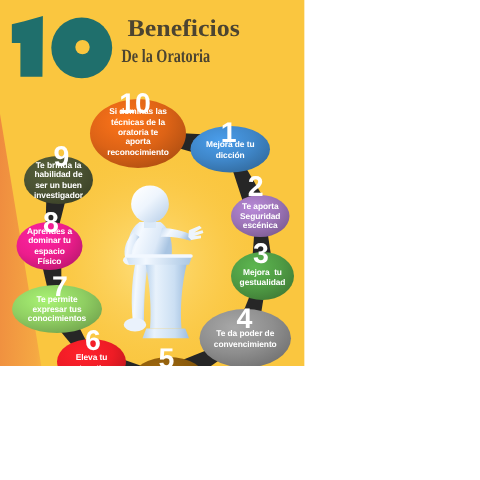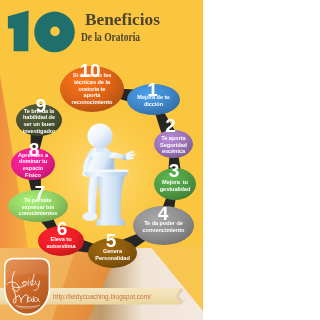--- a/index.html
+++ b/index.html
@@ -1,17 +1,17 @@
 <!DOCTYPE html>
 <html><head>
 <meta charset="utf-8">
 <style>
   html,body{margin:0;padding:0;background:#fff;}
   body{width:203px;height:320px;overflow:hidden;font-family:"Liberation Sans",sans-serif;}
-  #page{position:relative;width:203px;height:320px;overflow:hidden;background:#fac63f;}
+  #page{position:relative;width:203px;height:244px;overflow:hidden;background:#fac63f;}
   svg{display:block;}
   .layer{position:absolute;left:0;top:0;}
   .bubtext{position:absolute;text-align:center;color:#fff;font-weight:bold;
            line-height:1.18;letter-spacing:-0.05px;font-size:5.6px;}
   .hd-title{position:absolute;font-family:"Liberation Serif",serif;font-weight:bold;
             white-space:nowrap;transform-origin:0 0;}
   .num{position:absolute;color:#fff;font-weight:bold;line-height:1;white-space:nowrap;
        font-family:"Liberation Sans",sans-serif;transform-origin:50% 50%;}
   .urltext{position:absolute;white-space:nowrap;}
 </style>

